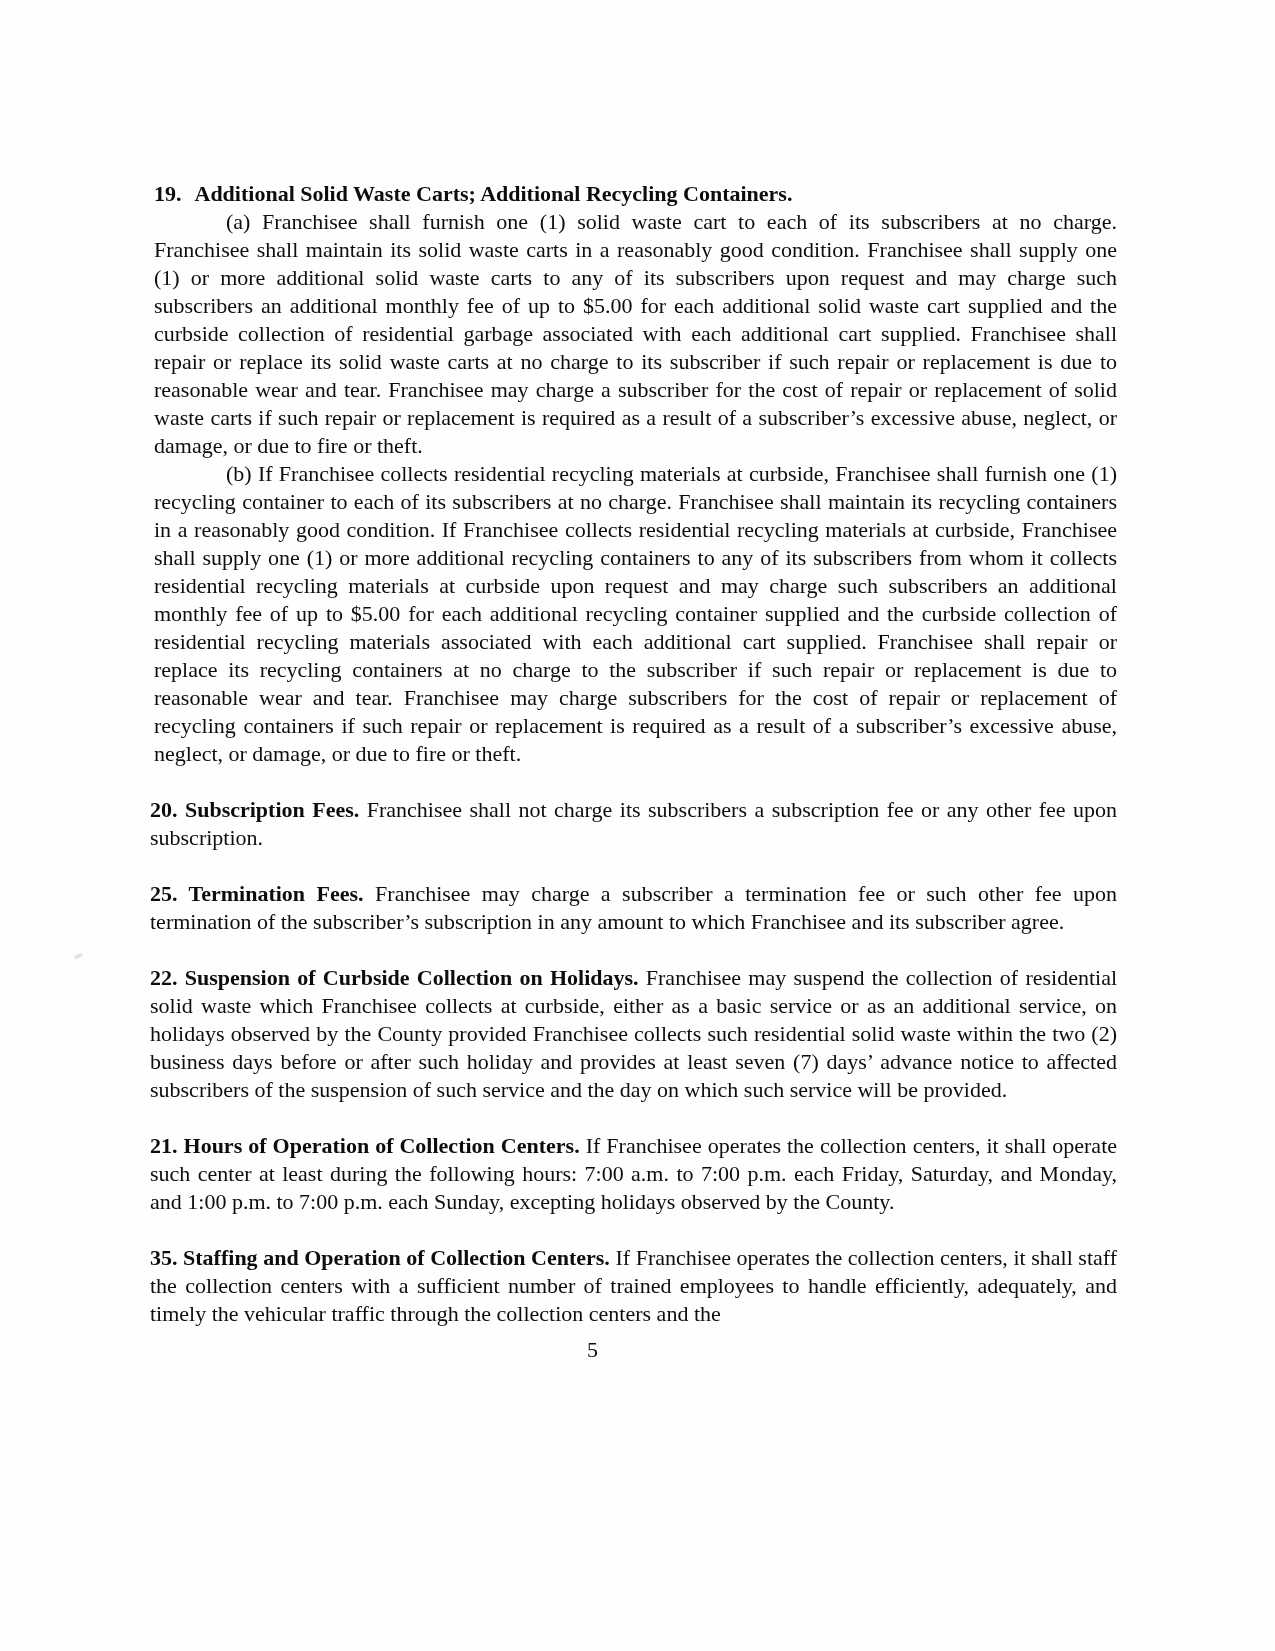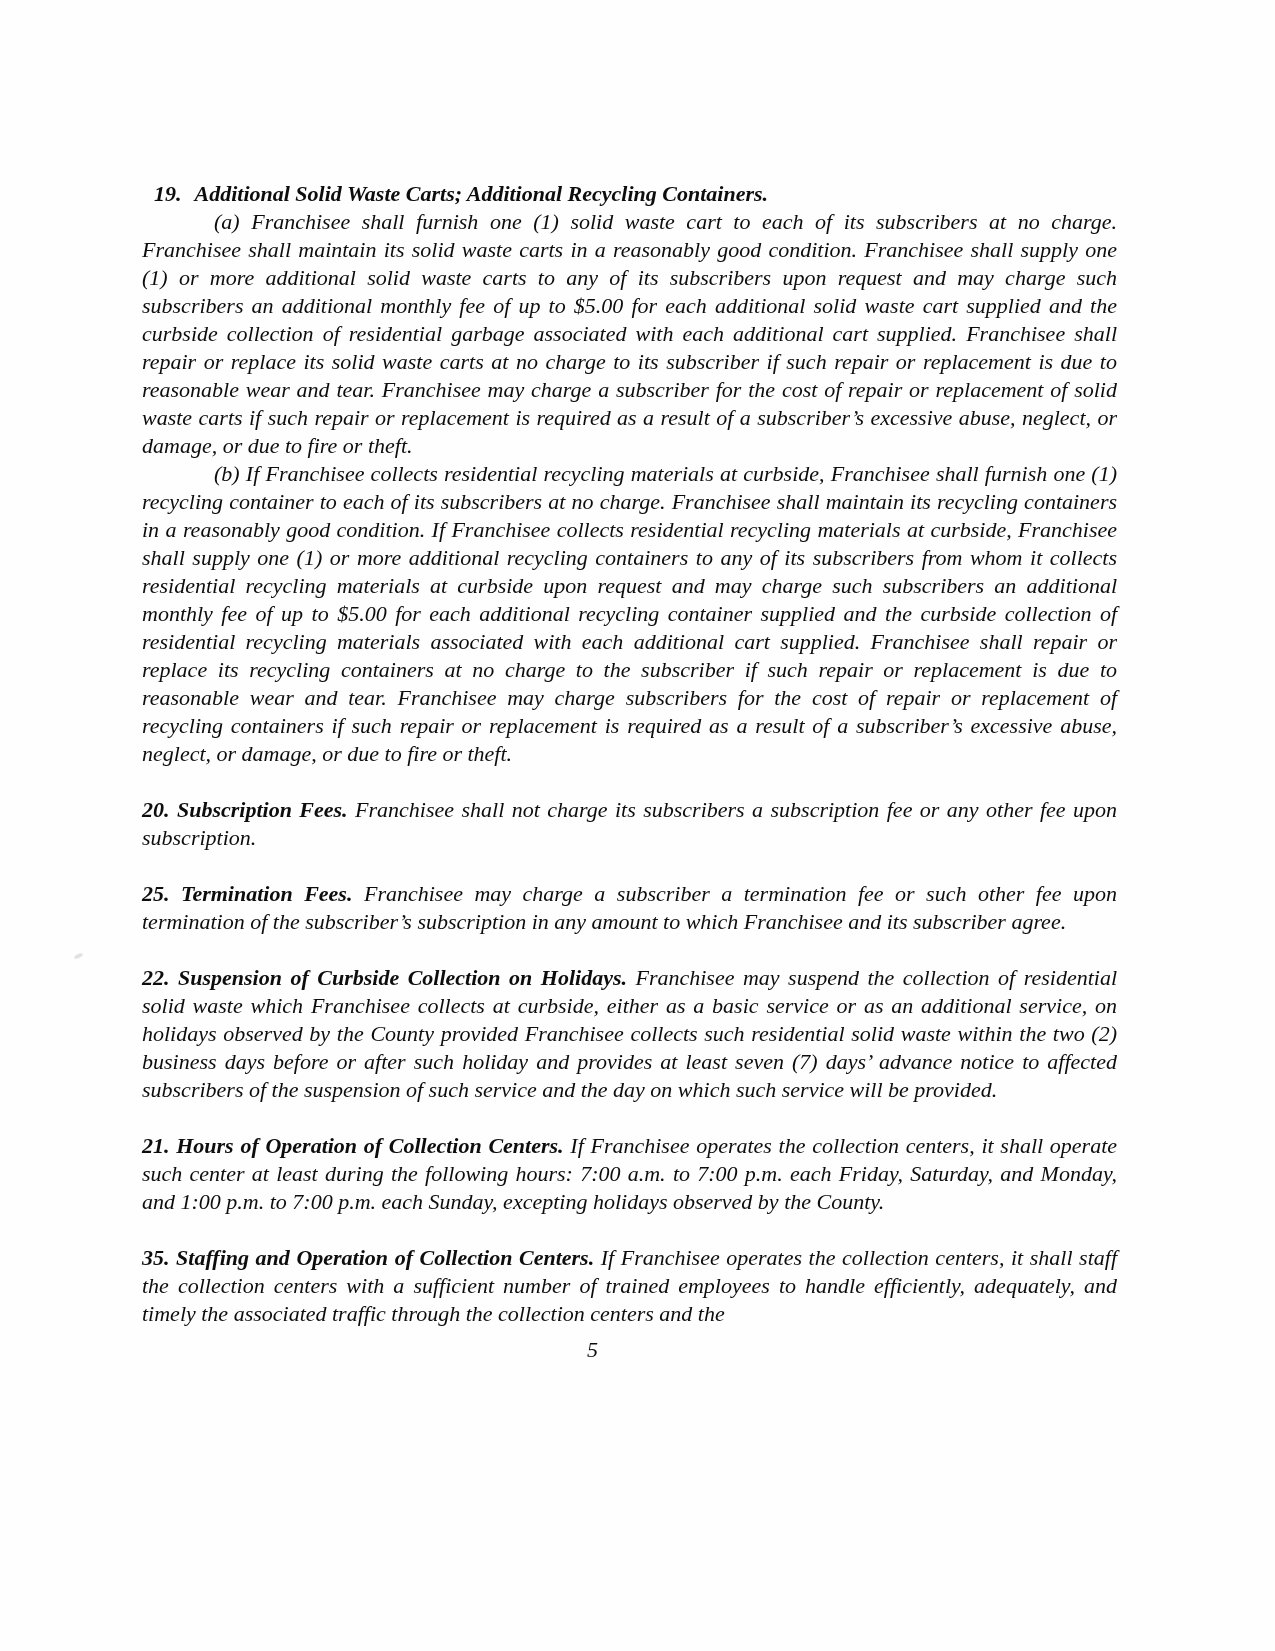--- a/index.html
+++ b/index.html
@@ -9,40 +9,39 @@
     background: #ffffff;
     font-family: "Liberation Serif", "DejaVu Serif", serif;
     color: #0d0d0d;
   }
   .page {
     position: relative;
     width: 1275px;
     height: 1651px;
     background: #fefefe;
     overflow: hidden;
-    font-style: italic;
   }
   .content {
     position: absolute;
     left: 142px;
     top: 180px;
     width: 975px;
     font-size: 22px;
     line-height: 28px;
     text-align: justify;
   }
   p { margin: 0; }
   .heading19 {
     font-weight: bold;
     padding-left: 12px;
     text-align: left;
   }
   .hnum { margin-right: 13px; }
-  .para-indent { text-indent: 72px; }
-  .section { margin-top: 28px; }
+  .para-indent { text-indent: 72px; margin-left: 12px; }
+  .section { margin-top: 28px; margin-left: 8px; }
   .runin { font-weight: bold; }
   .pagenum {
     margin-top: 8px;
     text-align: center;
     position: relative;
     left: -37px;
   }
   .artifact {
     position: absolute;
     left: 74px;
@@ -68,19 +67,19 @@
     </div>
 
     <p class="section"><b class="runin">20. Subscription Fees.</b> <span>Franchisee shall not charge its subscribers a subscription fee or any other fee upon subscription.</span></p>
 
     <p class="section"><b class="runin">25. Termination Fees.</b> <span>Franchisee may charge a subscriber a termination fee or such other fee upon termination of the subscriber’s subscription in any amount to which Franchisee and its subscriber agree.</span></p>
 
     <p class="section"><b class="runin">22. Suspension of Curbside Collection on Holidays.</b> <span>Franchisee may suspend the collection of residential solid waste which Franchisee collects at curbside, either as a basic service or as an additional service, on holidays observed by the County provided Franchisee collects such residential solid waste within the two (2) business days before or after such holiday and provides at least seven (7) days’ advance notice to affected subscribers of the suspension of such service and the day on which such service will be provided.</span></p>
 
     <p class="section"><b class="runin">21. Hours of Operation of Collection Centers.</b> <span>If Franchisee operates the collection centers, it shall operate such center at least during the following hours: 7:00 a.m. to 7:00 p.m. each Friday, Saturday, and Monday, and 1:00 p.m. to 7:00 p.m. each Sunday, excepting holidays observed by the County.</span></p>
 
-    <p class="section"><b class="runin">35. Staffing and Operation of Collection Centers.</b> <span>If Franchisee operates the collection centers, it shall staff the collection centers with a sufficient number of trained employees to handle efficiently, adequately, and timely the associated traffic through the collection centers and the</span></p>
+    <p class="section"><b class="runin">35. Staffing and Operation of Collection Centers.</b> <span>If Franchisee operates the collection centers, it shall staff the collection centers with a sufficient number of trained employees to handle efficiently, adequately, and timely the vehicular traffic through the collection centers and the</span></p>
 
     <div class="pagenum">5</div>
   </div>
 
   <div class="artifact"></div>
 </div>
 
 </body></html>

